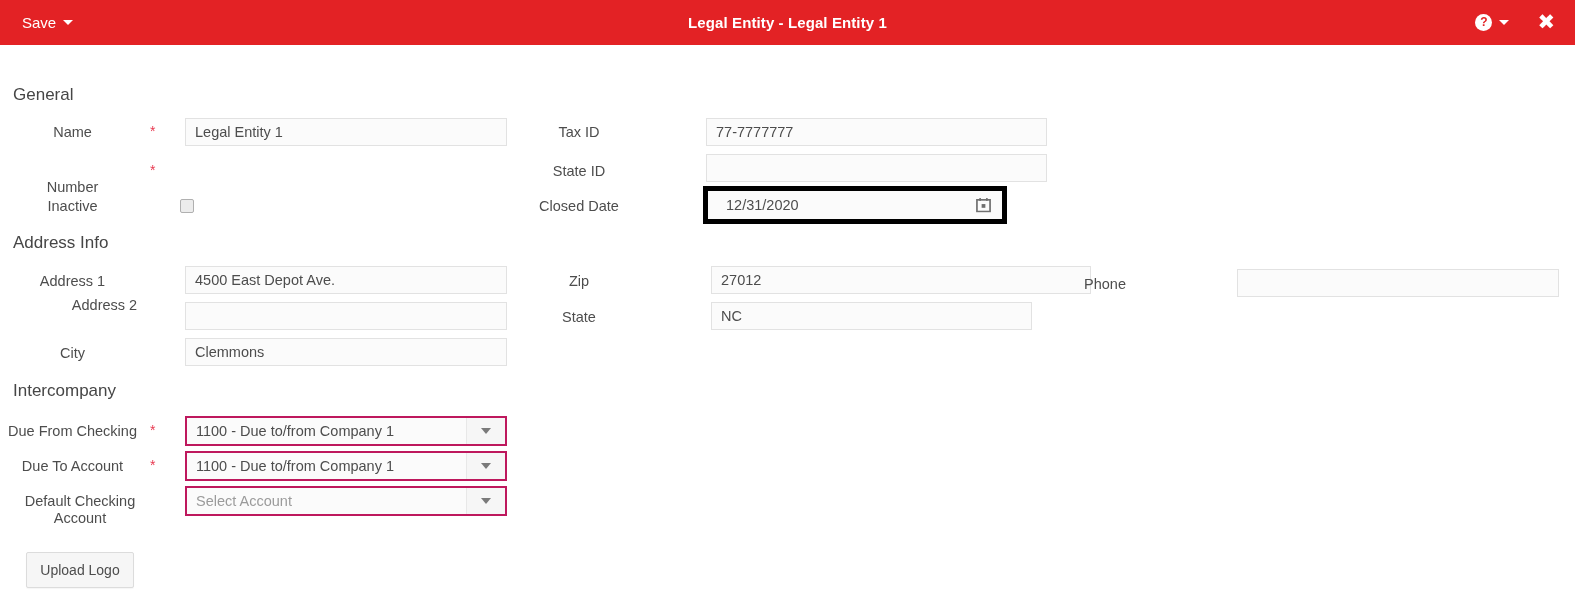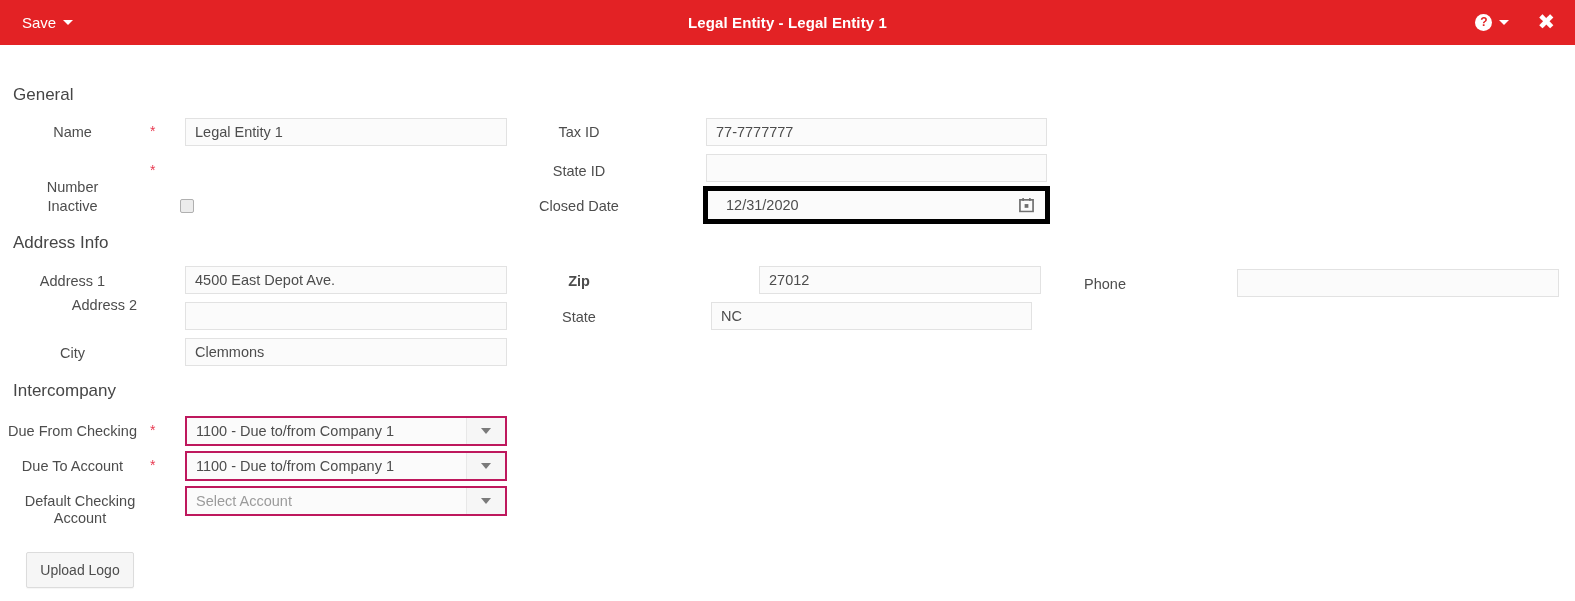--- a/index.html
+++ b/index.html
@@ -259,21 +259,21 @@
   <div class="field-label" style="left:0px; top:153px; width:145px;">Inactive</div>
   <div class="checkbox" style="left:180px; top:154px;"></div>
 
   <div class="field-label" style="left:480px; top:79px; width:198px;">Tax ID</div>
   <input class="txt" style="left: 706px; top: 73px; width: 341px;" type="text" value="77-7777777">
 
   <div class="field-label" style="left:480px; top:118px; width:198px;">State ID</div>
   <input class="txt" style="left: 706px; top: 109px; width: 341px;" type="text" value="">
 
   <div class="field-label" style="left:480px; top:153px; width:198px;">Closed Date</div>
-  <div class="date-focus" style="left:703px; top:141px; width:347px; height:38px;">
+  <div class="date-focus" style="left:703px; top:141px; width:304px; height:38px;">
     <div class="date-inner"></div>
     <span class="date-val">12/31/2020</span>
     <span class="cal-icon">
       <svg width="15" height="15" viewBox="0 0 16 16">
         <rect x="1" y="2.5" width="14" height="12.5" fill="none" stroke="#6f6f6f" stroke-width="1.8"></rect>
         <rect x="3.5" y="0.6" width="1.8" height="3" fill="#6f6f6f"></rect>
         <rect x="10.7" y="0.6" width="1.8" height="3" fill="#6f6f6f"></rect>
         <rect x="6" y="7" width="4" height="4" fill="#6f6f6f"></rect>
       </svg>
     </span>
@@ -283,22 +283,22 @@
 
   <div class="field-label" style="left:0px; top:228px; width:145px;">Address 1</div>
   <input class="txt" style="left: 185px; top: 221px; width: 322px;" type="text" value="4500 East Depot Ave.">
 
   <div class="field-label" style="left:0px; top:252px; width:145px;margin-left:32px;">Address 2</div>
   <input class="txt" style="left: 185px; top: 257px; width: 322px;" type="text" value="">
 
   <div class="field-label" style="left:0px; top:300px; width:145px;">City</div>
   <input class="txt" style="left: 185px; top: 293px; width: 322px;" type="text" value="Clemmons">
 
-  <div class="field-label" style="left:480px; top:228px; width:198px;font-weight:bold;">Zip</div>
-  <input class="txt" style="left: 711px; top: 221px; width: 282px; margin-left: 48px;" type="text" value="27012">
+  <div class="field-label" style="left:480px; top:228px; width:198px;">Zip</div>
+  <input class="txt" style="left: 711px; top: 221px; width: 380px;" type="text" value="27012">
 
   <div class="field-label" style="left:480px; top:264px; width:198px;">State</div>
   <input class="txt" style="left: 711px; top: 257px; width: 321px;" type="text" value="NC">
 
   <div class="field-label" style="left:1000px; top:231px; width:210px;">Phone</div>
   <input class="txt" style="left: 1237px; top: 224px; width: 322px;" type="text" value="">
 
   <div class="section-title" style="left:13px; top:336px;">Intercompany</div>
 
   <div class="field-label" style="left:0px; top:378px; width:145px;">Due From Checking</div>

